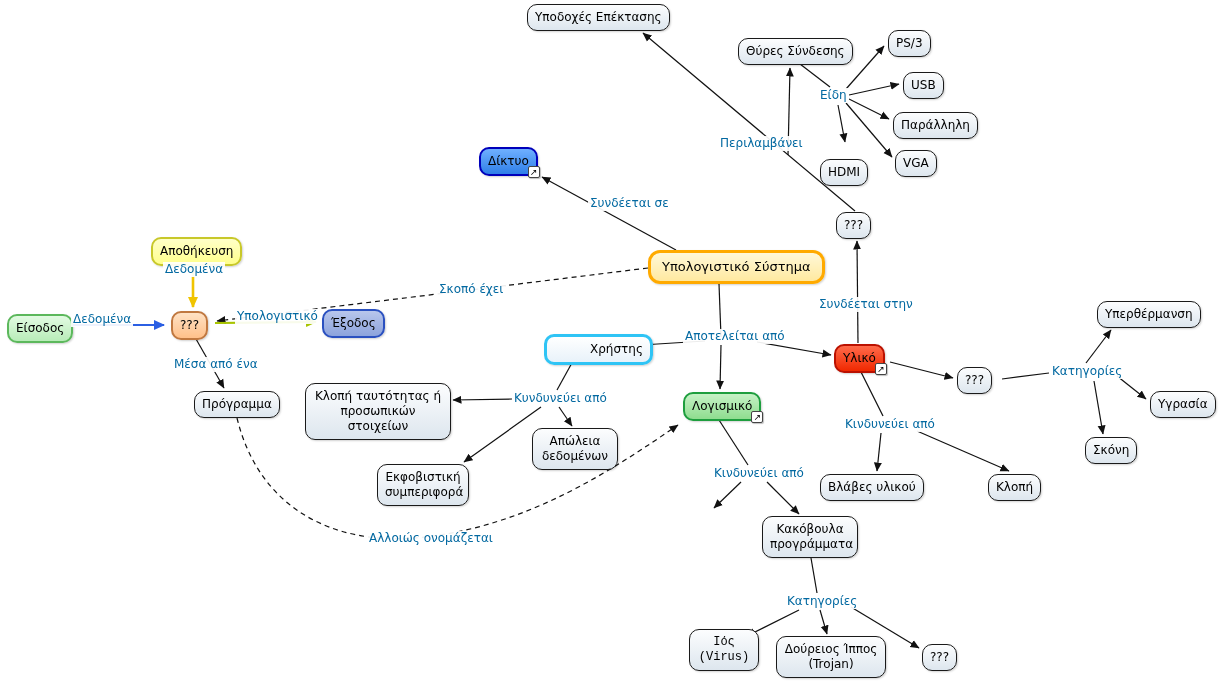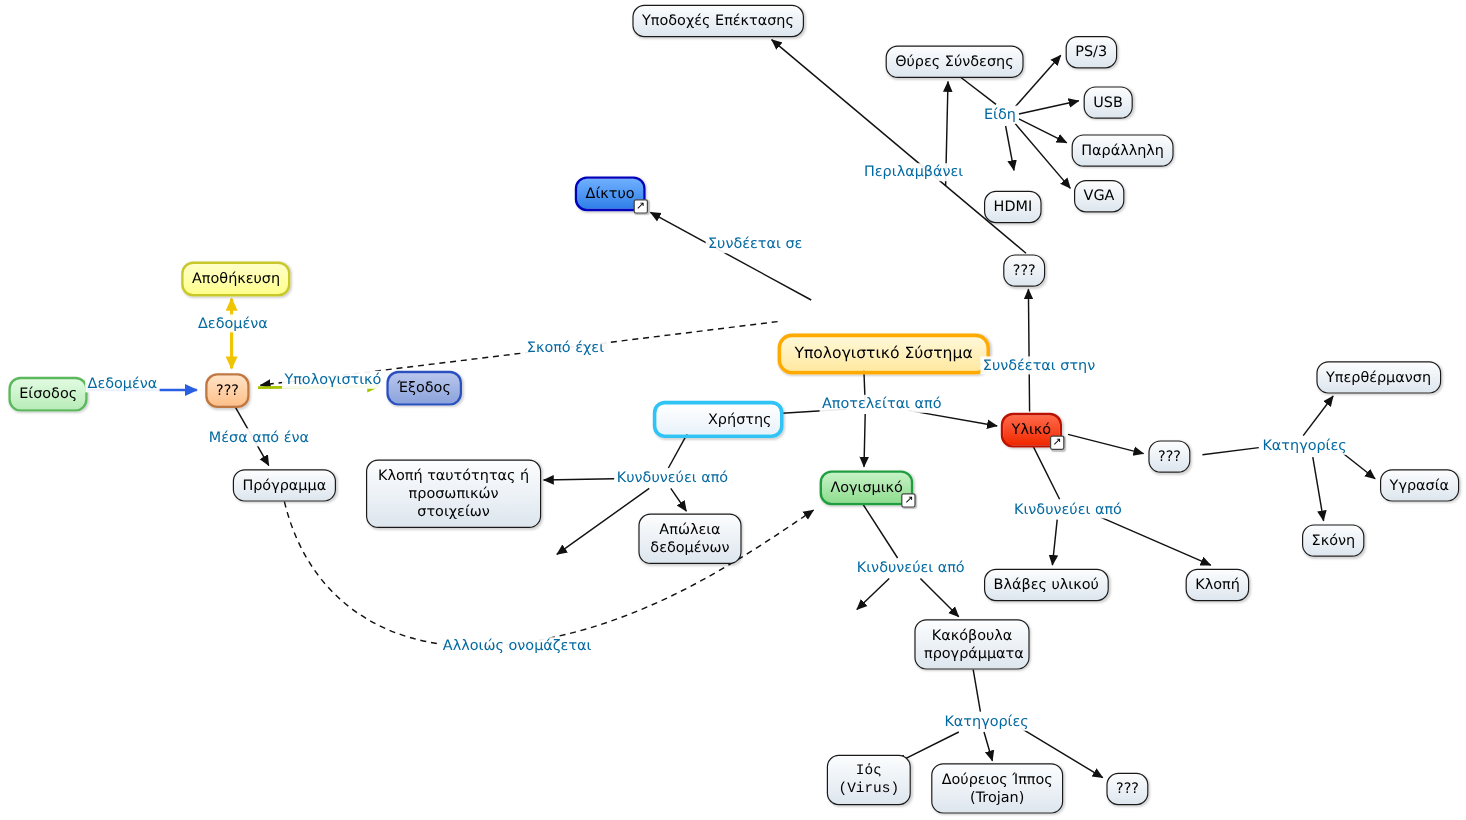--- a/index.html
+++ b/index.html
@@ -16,21 +16,21 @@
     border:1px solid #1a1a1a; border-radius:10px;
     background:linear-gradient(180deg,#fcfdfe 0%,#dde6ee 100%);
     font-size:12px; line-height:1.25; color:#000;
     padding:5px 7px; text-align:center; white-space:nowrap;
     box-shadow:1px 1px 2px rgba(0,0,0,0.18);
   }
   .node.wrap { white-space:normal; }
 
   .node.network   { background:linear-gradient(180deg,#6fb0ff,#2f7fe8); border:2px solid #0000bb; }
   .node.system    { background:linear-gradient(180deg,#fff8d8,#ffe9a0); border:3px solid #ffaa00; font-size:13px; padding:6px 11px; border-radius:12px; }
-  .node.storage   { background:linear-gradient(180deg,#ffffc8,#ffff8c); border:2px solid #c8c82a; }
+  .node.storage   { background:linear-gradient(180deg,#ffffc8,#ffff8c); border:2px solid #c8c82a;margin-top:19px; }
   .node.input     { background:linear-gradient(180deg,#e2fbe2,#b8ecb8); border:2px solid #5cb85c; }
   .node.process   { background:linear-gradient(180deg,#ffe2c4,#ffc08a); border:2px solid #c07840; }
   .node.output    { background:linear-gradient(180deg,#b8c6ec,#8ca3dc); border:2px solid #2a50c0; }
   .node.user      { background:linear-gradient(180deg,#ffffff,#e8f2fa); border:3px solid #2fc4f5;padding-left:43px; }
   .node.hardware  { background:linear-gradient(180deg,#ff6a4a,#f02800); border:2px solid #bb1100; }
   .node.software  { background:linear-gradient(180deg,#c6f2c6,#8fdd8f); border:2px solid #1e9e3e; }
 
   .res-icon {
     position:absolute; right:-4px; bottom:-4px; z-index:3;
     width:12px; height:12px; box-sizing:border-box;
@@ -131,37 +131,38 @@
   <div class="node" style="left:820px;top:145px;margin-top:14px;"><span>HDMI</span></div>
   <div class="node" style="left:895px;top:150px;"><span>VGA</span></div>
 
   <div class="node network" style="left:479px;top:147px;">
     <span>Δίκτυο</span>
     <span class="res-icon">↗</span>
   </div>
 
   <div class="node" style="left:836px;top:212px;"><span>???</span></div>
 
-  <div class="node system" style="left:648px;top:250px;margin-top:28px;"><span>Υπολογιστικό Σύστημα</span></div>
+  <div class="node system" style="left:648px;top:250px;"><span>Υπολογιστικό Σύστημα</span></div>
 
   <div class="node storage" style="left:151px;top:218px;"><span>Αποθήκευση</span></div>
   <div class="node input" style="left:7px;top:314px;text-align:center;"><span>Είσοδος</span></div>
   <div class="node process" style="left:171px;top:311px;"><span>???</span></div>
   <div class="node output" style="left:322px;top:309px;"><span>Έξοδος</span></div>
   <div class="node" style="left:194px;top:391px;"><span>Πρόγραμμα</span></div>
 
   <div class="node user" style="left:544px;top:334px;"><span>Χρήστης</span></div>
 
   <div class="node hardware" style="left:834px;top:344px;">
     <span>Υλικό</span>
     <span class="res-icon">↗</span>
   </div>
 
   <div class="node wrap" style="left:305px;top:383px;width:146px;"><span>Κλοπή ταυτότητας ή προσωπικών στοιχείων</span></div>
   <div class="node wrap" style="left:532px;top:428px;width:86px;"><span>Απώλεια δεδομένων</span></div>
+  <div class="node wrap" style="left:377px;top:464px;width:92px;"><span>Εκφοβιστική συμπεριφορά</span></div>
 
   <div class="node software" style="left:683px;top:392px;">
     <span>Λογισμικό</span>
     <span class="res-icon">↗</span>
   </div>
 
   <div class="node" style="left:957px;top:367px;"><span>???</span></div>
   <div class="node" style="left:1097px;top:301px;"><span>Υπερθέρμανση</span></div>
   <div class="node" style="left:1150px;top:391px;"><span>Υγρασία</span></div>
   <div class="node" style="left:1085px;top:437px;"><span>Σκόνη</span></div>

